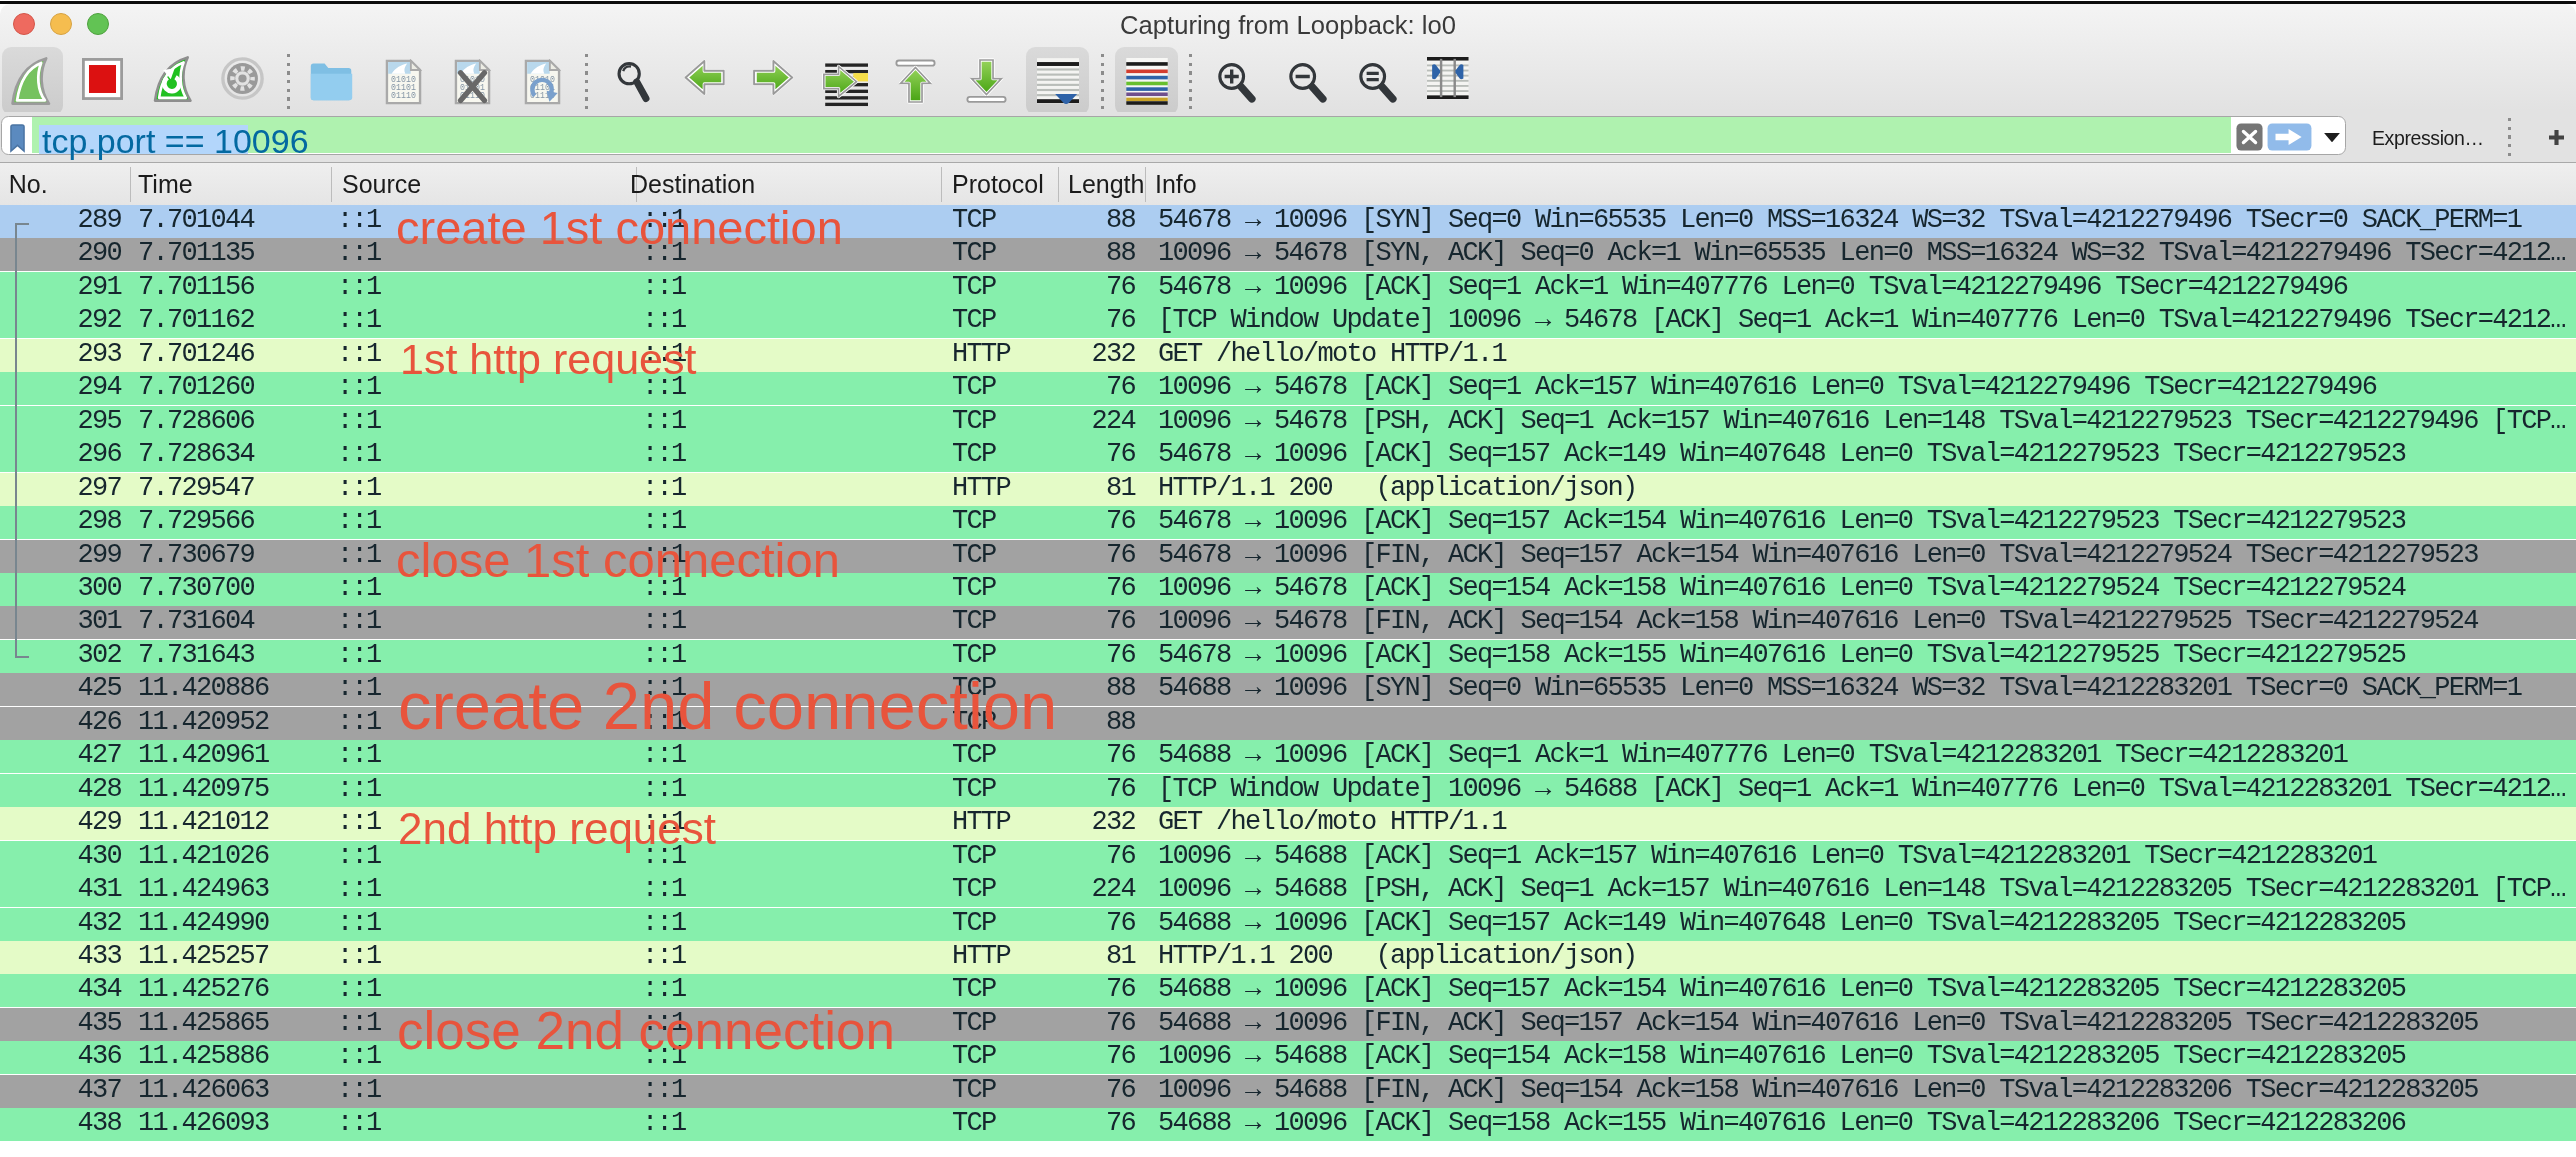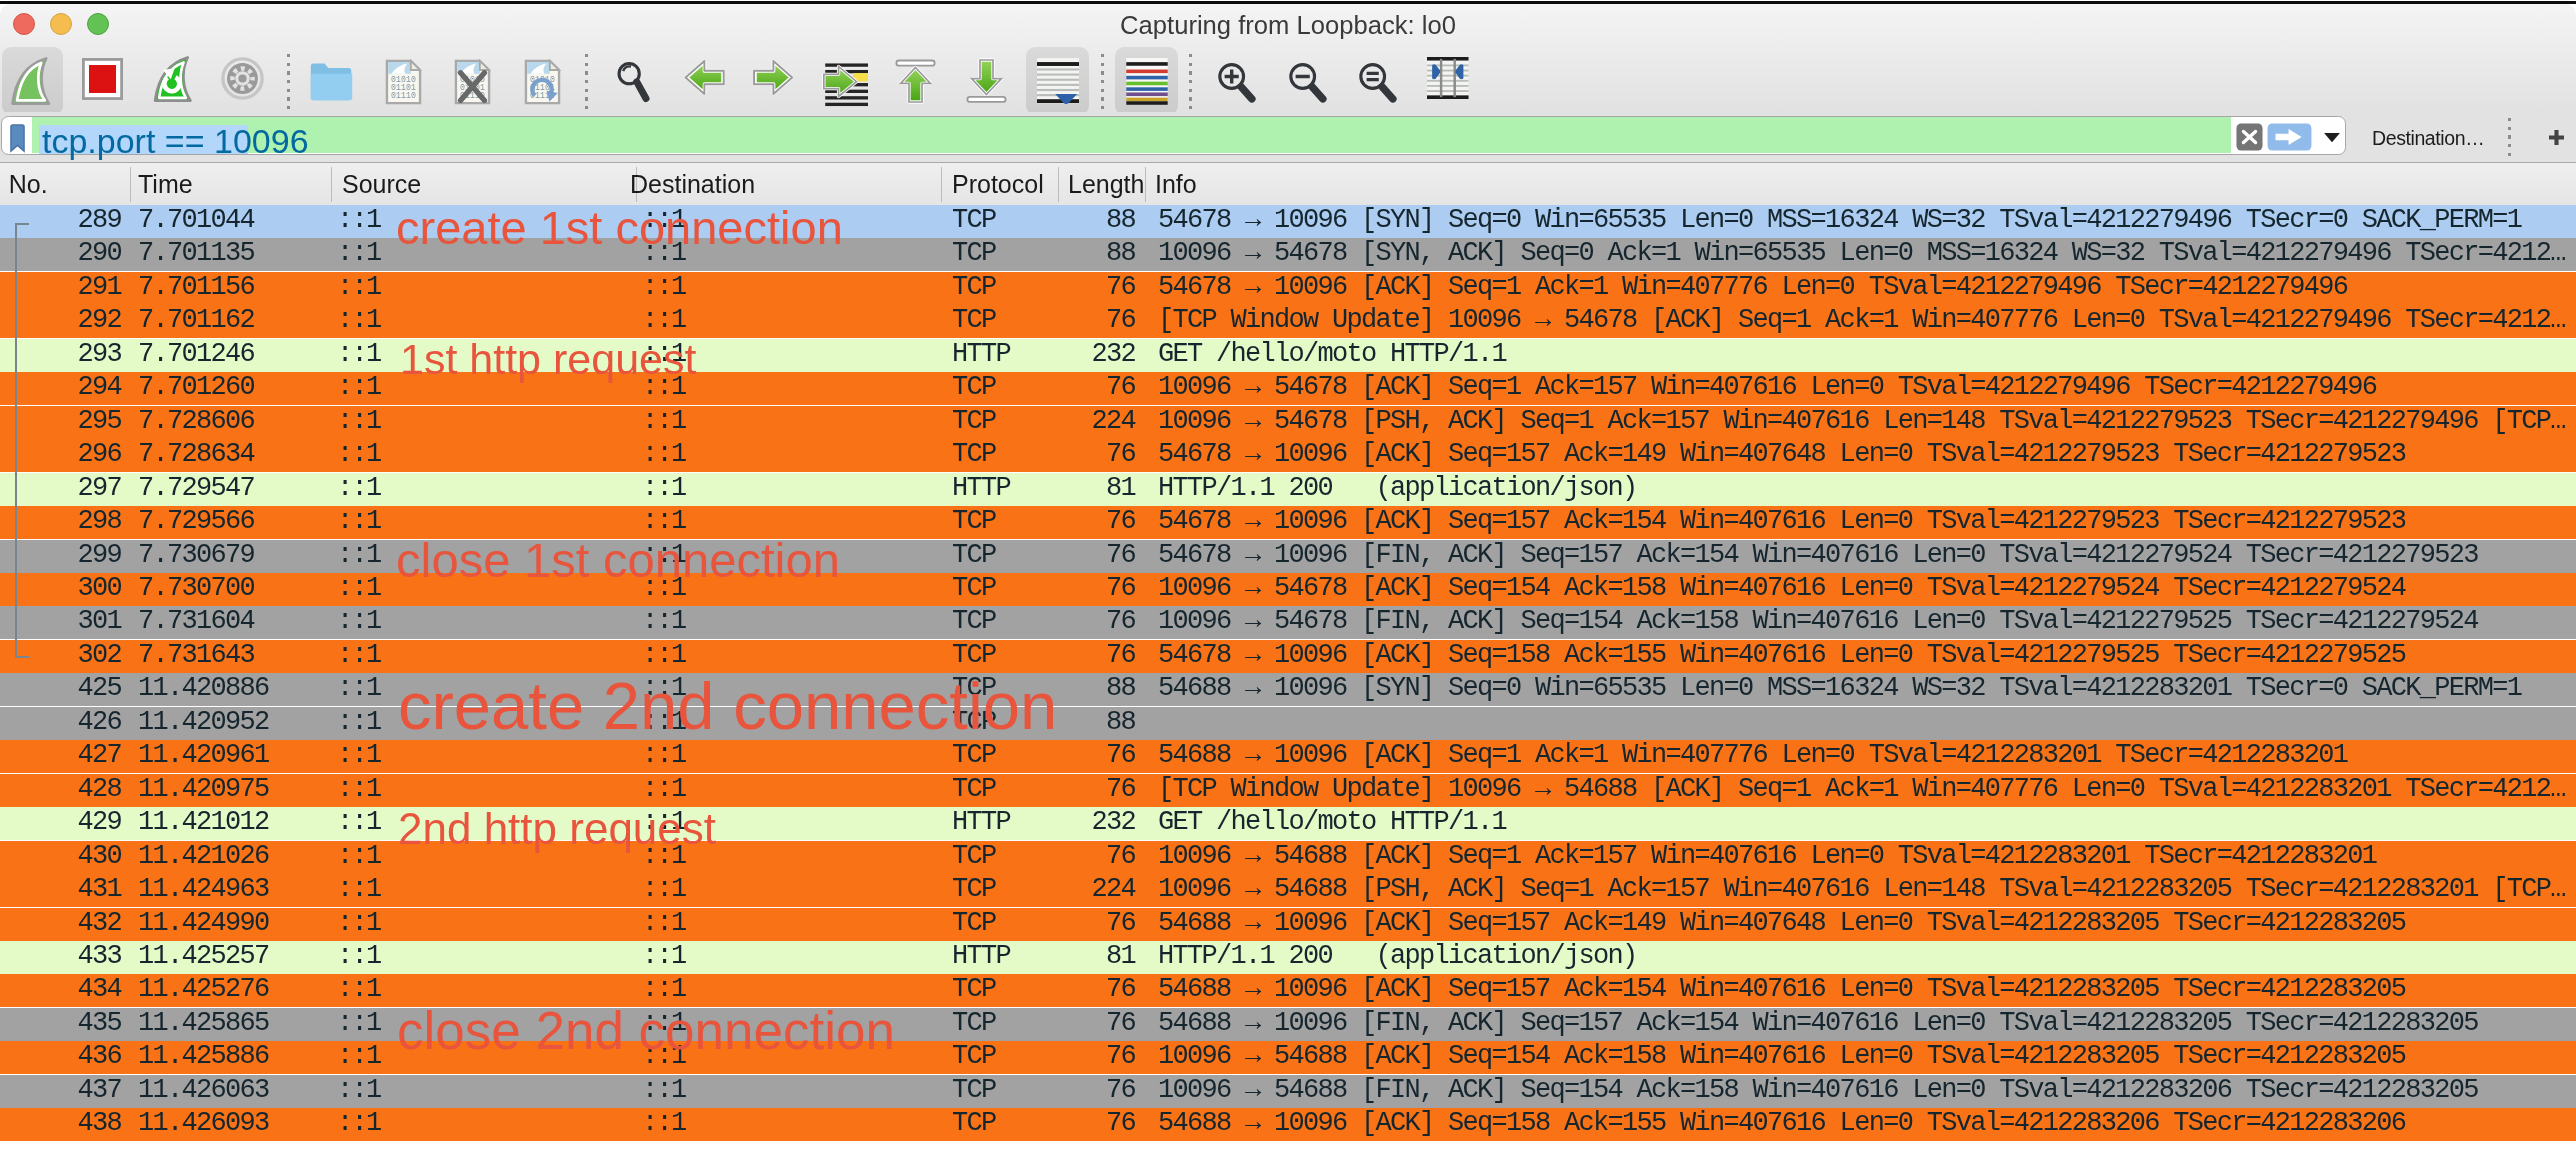--- a/index.html
+++ b/index.html
@@ -20,21 +20,21 @@
 #fsel{position:absolute;top:13px;left:39px;width:209px;height:29px;background:#b3d6fb}
 #ftext{position:absolute;top:10.2px;left:42px;font-size:34px;color:#0369a1}
 #fexp{position:absolute;top:15.3px;left:2372px;font-size:19.5px;letter-spacing:-0.4px;color:#1c1c1c}
 #fdot{position:absolute;top:6.5px;height:43px;left:2508px;width:3.2px;background-image:repeating-linear-gradient(#8c8c8c 0 3.2px,rgba(0,0,0,0) 3.2px 8.7px)}
 #hdr{position:absolute;top:158px;left:0;width:2576px;height:47px;background:linear-gradient(#efefef,#e4e4e4);border-top:1.4px solid #a9a9a9;border-bottom:1.4px solid #c3c3c3;font-size:25px;color:#1b1b1b}
 .hsep{position:absolute;top:4.6px;height:35px;width:1.4px;background:#bcbcbc}
 .hl{position:absolute;top:7.4px}
 #rows{position:absolute;top:201px;left:0;width:2576px;font-family:"Liberation Mono",monospace;font-size:27px;letter-spacing:-1.7px;color:#16262e}
 .row{position:absolute;left:0;width:2576px;height:33px;line-height:31px}
 .row span{position:absolute;top:0;height:33px}
-.lv{background:#f97316}.gy{background:#a2a2a2}.gr{background:#e4fbc7}.bl{background:#accdf1}
+.lv{background:#86efac}.gy{background:#a2a2a2}.gr{background:#e4fbc7}.bl{background:#accdf1}
 .cno{left:0;width:121px;text-align:right}
 .ct{left:138px}.cs{left:337px}.cd{left:642px}.cp{left:952px}
 .cl{left:1005px;width:130px;text-align:right}
 .ci{left:1158px;white-space:pre}
 .ann{position:absolute;color:#e8543c;font-family:"Liberation Sans",sans-serif;line-height:1;white-space:nowrap}
 .brk{position:absolute;background:#78868f}
 </style></head>
 <body>
 <div id="blk"></div>
 <div id="win">
@@ -232,21 +232,21 @@
 <path d="M8 9 L21 21 M21 9 L8 21" stroke="#fff" stroke-width="3.6" stroke-linecap="round"></path>
       </svg>
   <svg class="ficon" style="left:2267px;top:11px" width="45" height="28" viewBox="0 0 48 30">
 <rect x="0.5" y="0.5" width="47" height="29" rx="5" fill="#91bbea"></rect>
 <path d="M9 11.5 h14 v-5 L37 15 l-14 8.5 v-5 h-14 z" fill="#fff"></path>
       </svg>
   <svg class="ficon" style="left:2324px;top:21.4px" width="16" height="9.3" viewBox="0 0 17 10">
         <path d="M0 0 h17 l-8.5 10 z" fill="#1d1d1d"></path>
       </svg>
   <div id="fdot"></div>
-  <div id="fexp">Destination…</div>
+  <div id="fexp">Expression…</div>
   <svg class="ficon" style="left:2549px;top:18px" width="15" height="15" viewBox="0 0 16 16">
         <path d="M8 0 V16 M0 8 H16" stroke="#434343" stroke-width="4.4"></path>
       </svg>
  </div>
  <div id="hdr">
       <div class="hsep" style="left:130px"></div>
       <div class="hsep" style="left:331px"></div>
       <div class="hsep" style="left:636px"></div>
       <div class="hsep" style="left:941px"></div>
       <div class="hsep" style="left:1058px"></div>

